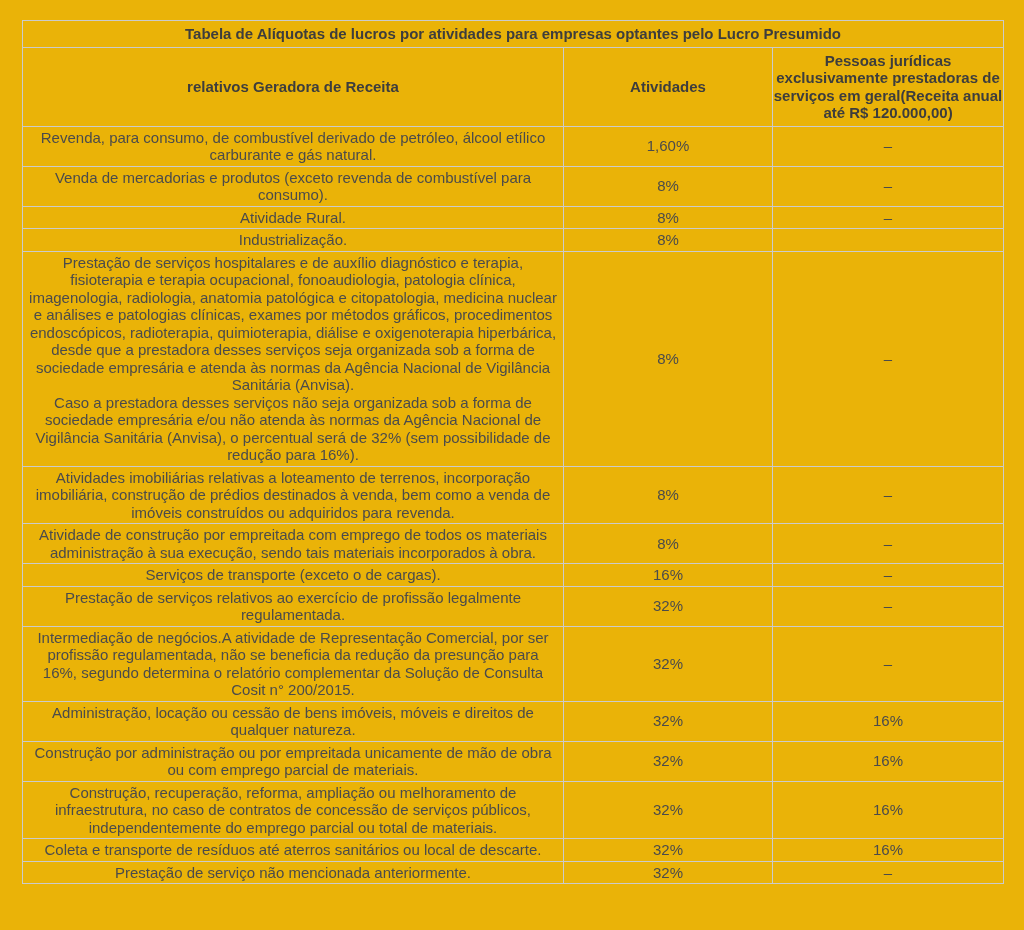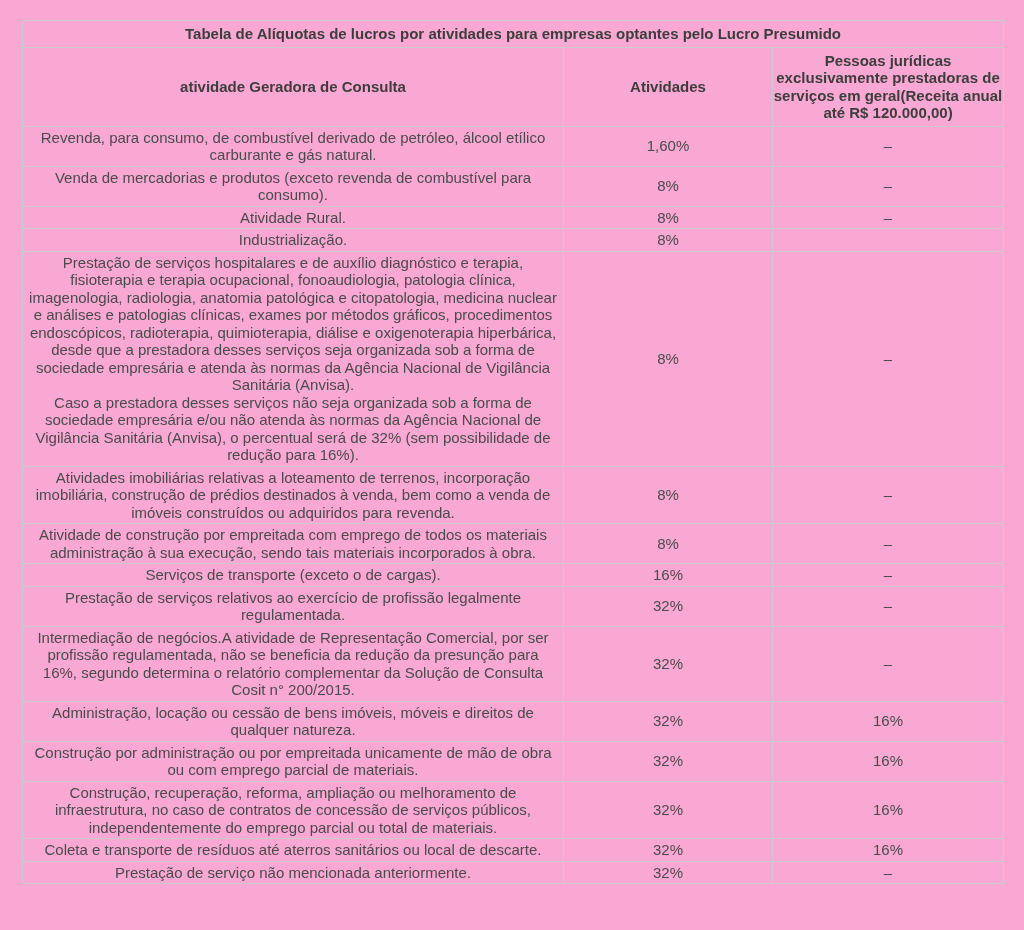--- a/index.html
+++ b/index.html
@@ -6,21 +6,21 @@
     margin: 0;
     padding: 0;
     background: #ffffff;
     font-family: "Liberation Sans", sans-serif;
   }
   .page {
     width: 1024px;
     height: 930px;
     box-sizing: border-box;
     padding: 20px 21px 0 22px;
-    background: #f9a8d4;
+    background: #eab308;
   }
   table.aliquotas {
     width: 981px;
     table-layout: fixed;
     border-collapse: collapse;
     font-size: 15px;
     line-height: 17.5px;
     color: #4b4b4b;
   }
   table.aliquotas th,
@@ -54,21 +54,21 @@
     <colgroup>
       <col style="width:541px">
       <col style="width:209px">
       <col style="width:231px">
     </colgroup>
     <thead>
       <tr>
         <th class="title" colspan="3">Tabela de Alíquotas de lucros por atividades para empresas optantes pelo Lucro Presumido</th>
       </tr>
       <tr>
-        <th class="colhead">atividade Geradora de Consulta</th>
+        <th class="colhead">relativos Geradora de Receita</th>
         <th class="colhead">Atividades</th>
         <th class="colhead">Pessoas jurídicas exclusivamente prestadoras de serviços em geral(Receita anual até R$ 120.000,00)</th>
       </tr>
     </thead>
     <tbody id="rows">
         <tr>
           <td class="activity">Revenda, para consumo, de combustível derivado de petróleo, álcool etílico carburante e gás natural.</td>
           <td>1,60%</td>
           <td>–</td>
         </tr>

